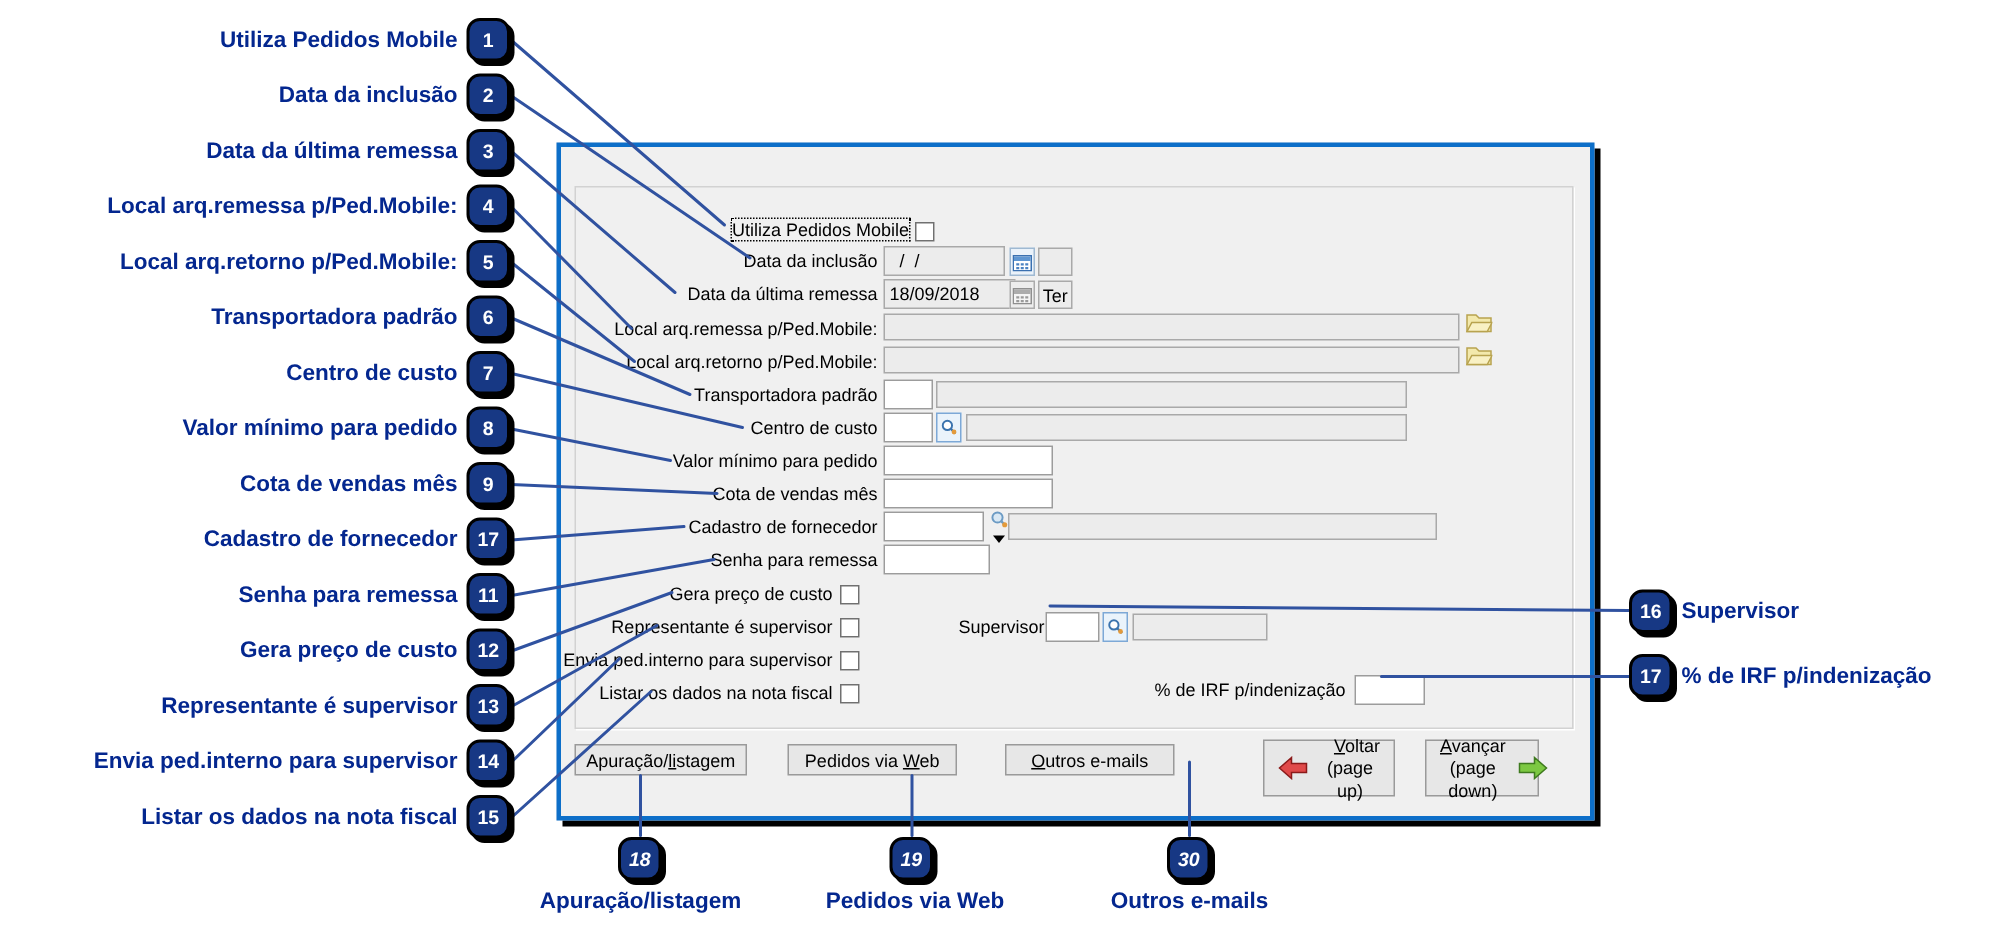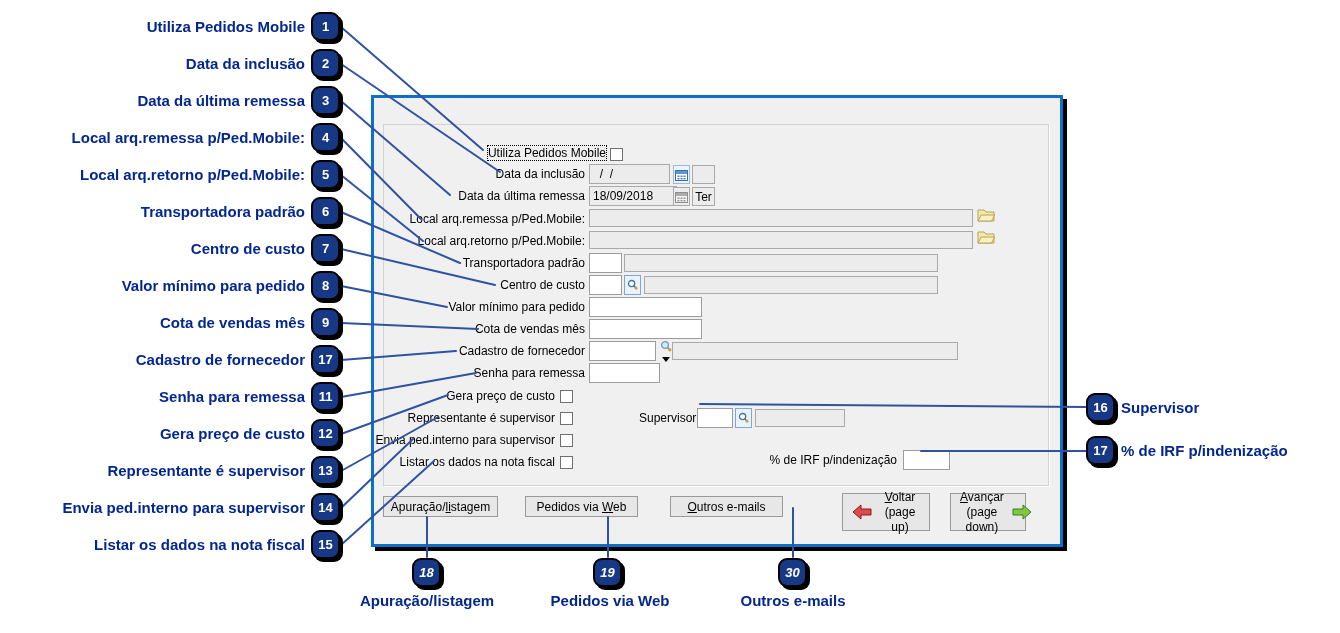--- a/index.html
+++ b/index.html
@@ -36,21 +36,21 @@
   .icon-btn{position:absolute;display:flex;align-items:center;justify-content:center;box-sizing:border-box;}
   .cal{width:17px;height:19px;border:1px solid #9FB9D2;background:#EAF2FA;}
   .cal.gray{border-color:#ABABAB;background:#EDEDED;}
   .magb{width:17px;height:20px;border:1px solid #7DA8D6;background:#EAF3FB;}
   .tri{position:absolute;width:0;height:0;border-left:4px solid transparent;
        border-right:4px solid transparent;border-top:5px solid #000;}
   .btn{position:absolute;height:21px;background:#E7E7E7;border:1px solid #9A9A9A;box-sizing:border-box;
        display:flex;align-items:center;justify-content:center;font-size:12px;color:#000;}
   .btn.big{height:38px;justify-content:flex-start;gap:8px;padding:0 9px;}
   .btn .mn{text-decoration:underline;}
-  .btxt{display:flex;flex-direction:column;align-items:center;line-height:15px;}
+  .btxt{display:flex;flex-direction:column;align-items:flex-end;line-height:15px;}
   .arrow-glyph{display:flex;align-items:center;}
 </style>
 </head>
 <body>
 
 <div class="stage">
 
   <div class="dialog">
 
     <div class="client">

